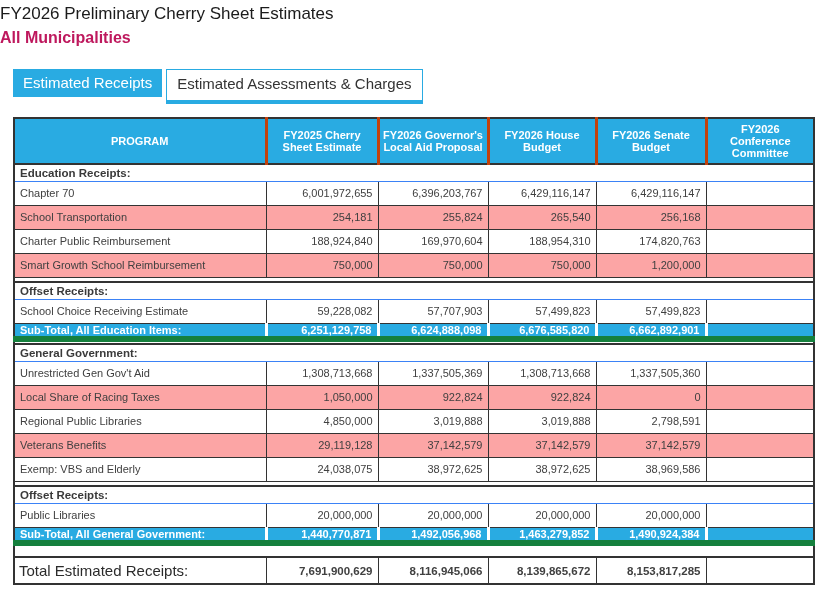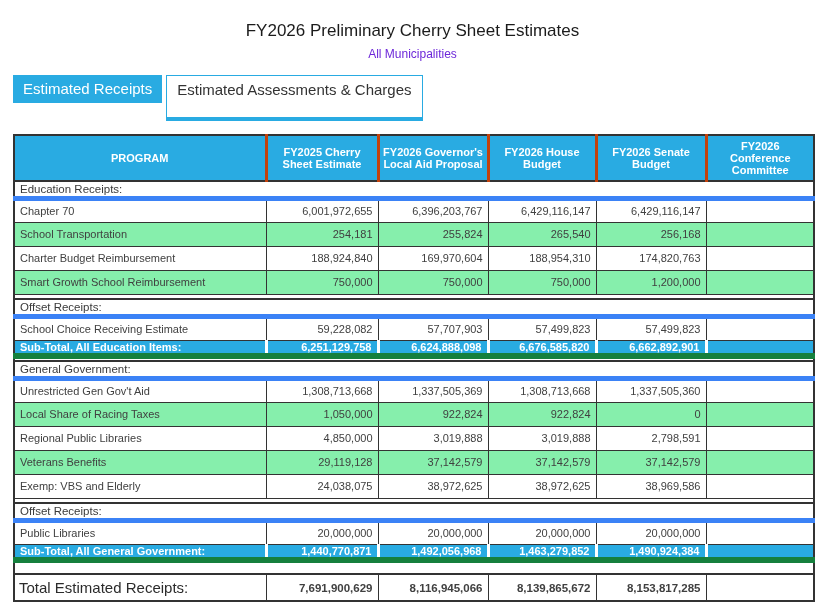--- a/index.html
+++ b/index.html
@@ -4,32 +4,32 @@
 <style>
   * { box-sizing: border-box; }
   html,body {
     margin:0; padding:0;
     width:825px; height:605px;
     background:#ffffff;
     font-family:"Liberation Sans", sans-serif;
     color:#404040;
     overflow:hidden;
   }
-  .titles { text-align:center; padding-top:19px; }
+  .titles { text-align:left; padding-top:2px; }
   .title  { font-size:17px; color:#1b1b1b; font-weight:500; line-height:24px; }
-  .subtitle { font-size:12px; color:#6d28d9; font-weight:400; line-height:23px; }
-
-  .tabs { display:flex; align-items:flex-start; margin:9px 0 13px 13px; gap:4px; }
+  .subtitle { font-size:16px; color:#be185d; font-weight:700; line-height:23px; }
+
+  .tabs { display:flex; align-items:flex-start; margin:20px 0 13px 13px; gap:4px; }
   .tab { font-size:15px; line-height:18px; padding:5px 10px 5px 10px; cursor:pointer; white-space:nowrap; }
   .tab.active { background:var(--accent); color:#ffffff; }
   .tab.inactive {
     background:#ffffff; color:#333333;
     border:1px solid var(--accent);
     border-bottom:4px solid var(--accent);
-    padding-bottom:18px;
+    padding-bottom:7px;
   }
 
   table.cherry {
     border-collapse:collapse;
     table-layout:fixed;
     width:800px;
     margin-left:13px;
     border:2px solid #333333;
   }
   th {
@@ -41,30 +41,30 @@
     vertical-align:middle;
     padding:4px 3px;
     height:42px;
     border-left:3px solid #c2410c;
     border-bottom:2px solid #333333;
   }
   th:first-child { border-left:none; }
 
   td { font-size:11px; padding:0 5px; height:24px; border:1px solid #333333; }
   tr.section-row td {
-    font-weight:normal;
+    font-weight:bold;
     font-size:11.5px;
     color:#3a3a3a;
     height:17px;
     border-top:2px solid #333333;
-    border-bottom:5px solid #3b82f6;
+    border-bottom:1px solid #3b82f6;
     border-left:none; border-right:none;
   }
   td.num { text-align:right; }
-  tr.alt td { background:#86efac; }
+  tr.alt td { background:#fca5a5; }
 
   tr.spacer td { border:none; background:#ffffff; padding:0; }
 
   tr.subtotal td {
     background:var(--accent);
     color:#ffffff;
     font-weight:bold;
     height:16px;
     border-top:1px solid #333333;
     border-bottom:6px solid #15803d;
@@ -132,21 +132,21 @@
       </tr>
       <tr class="alt">
         <td>School Transportation</td>
         <td class="num">254,181</td>
         <td class="num">255,824</td>
         <td class="num">265,540</td>
         <td class="num">256,168</td>
         <td class="num"></td>
       </tr>
       <tr class="">
-        <td>Charter Budget Reimbursement</td>
+        <td>Charter Public Reimbursement</td>
         <td class="num">188,924,840</td>
         <td class="num">169,970,604</td>
         <td class="num">188,954,310</td>
         <td class="num">174,820,763</td>
         <td class="num"></td>
       </tr>
       <tr class="alt">
         <td>Smart Growth School Reimbursement</td>
         <td class="num">750,000</td>
         <td class="num">750,000</td>

